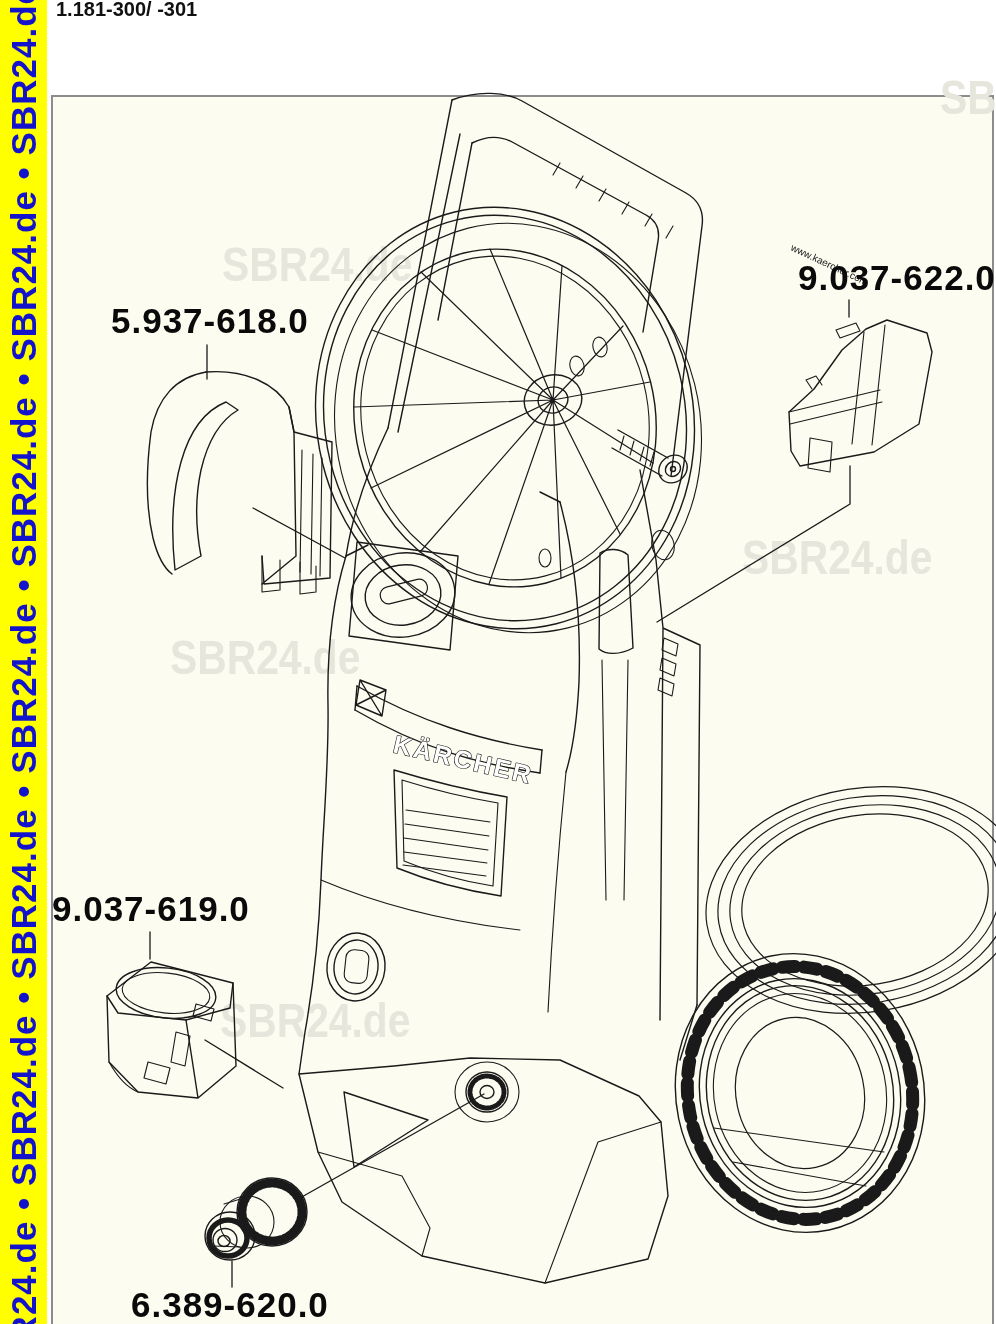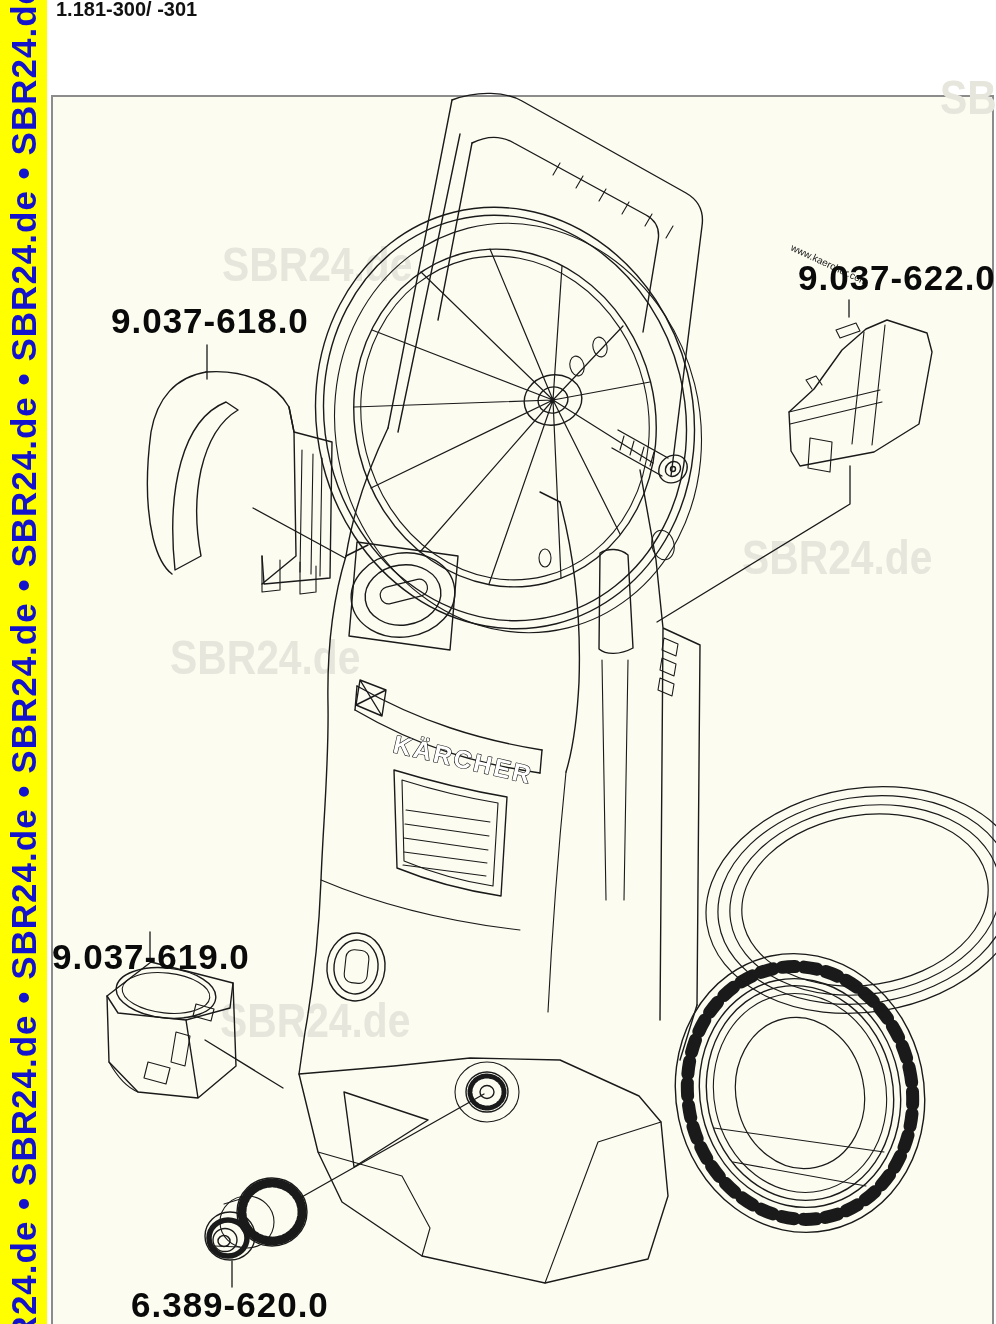--- a/index.html
+++ b/index.html
@@ -22,21 +22,21 @@
   .wm3{left:742px;top:530px;}
   .wm4{left:170px;top:630px;}
   .wm5{left:220px;top:993px;}
   
   .art{position:absolute;left:0;top:0;z-index:2;}
   
   .part-label{position:absolute;font-weight:bold;font-size:35px;letter-spacing:1px;color:#0a0a0a;
       white-space:nowrap;z-index:3;}
   .lbl-618{left:111px;top:301px;}
   .lbl-622{left:798px;top:258px;}
-  .lbl-619{left:52px;top:889px;margin-top:48px;}
+  .lbl-619{left:52px;top:889px;}
   .lbl-870{left:131px;top:1285px;}
 </style>
 </head>
 <body>
 
 <div class="page">
 
   <div class="diagram-box"></div>
 
   <div class="sidebar">
@@ -199,18 +199,18 @@
 
       <g stroke-width="1.3">
         <path d="M207,345 L207,379 M253,508 L345,558"></path>
         <path d="M849,300 L849,317 M850,466 L850,504 L657,622"></path>
         <path d="M150,932 L150,959 M205,1040 L283,1088"></path>
         <path d="M232,1261 L232,1287 M300,1198 L484,1094"></path>
       </g>
     </g>
   </svg>
 
-  <div class="part-label lbl-618">9.037-618.0</div>
+  <div class="part-label lbl-618">5.937-618.0</div>
   <div class="part-label lbl-622">9.037-622.0</div>
   <div class="part-label lbl-619">9.037-619.0</div>
   <div class="part-label lbl-870">6.389-620.0</div>
 
 </div>
 
 </body></html>

